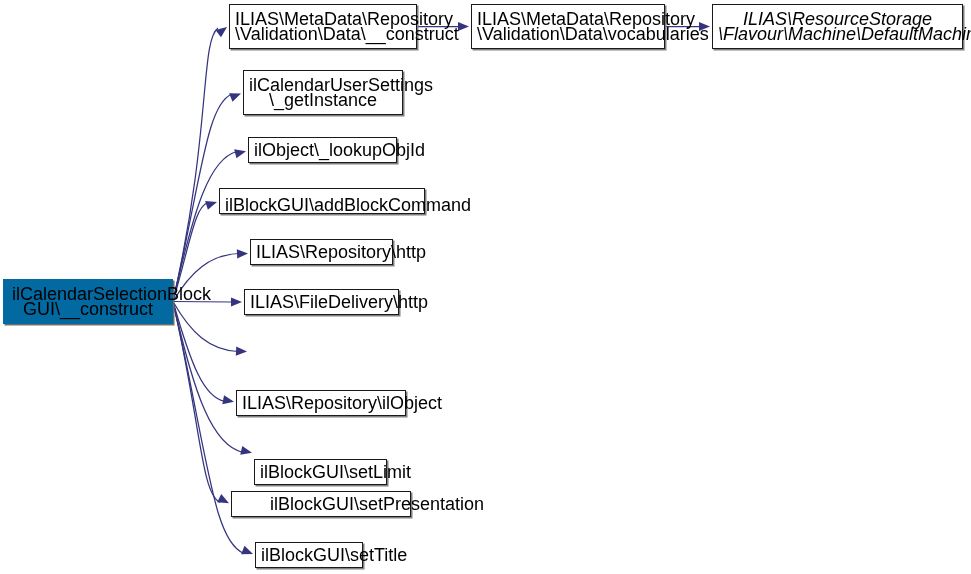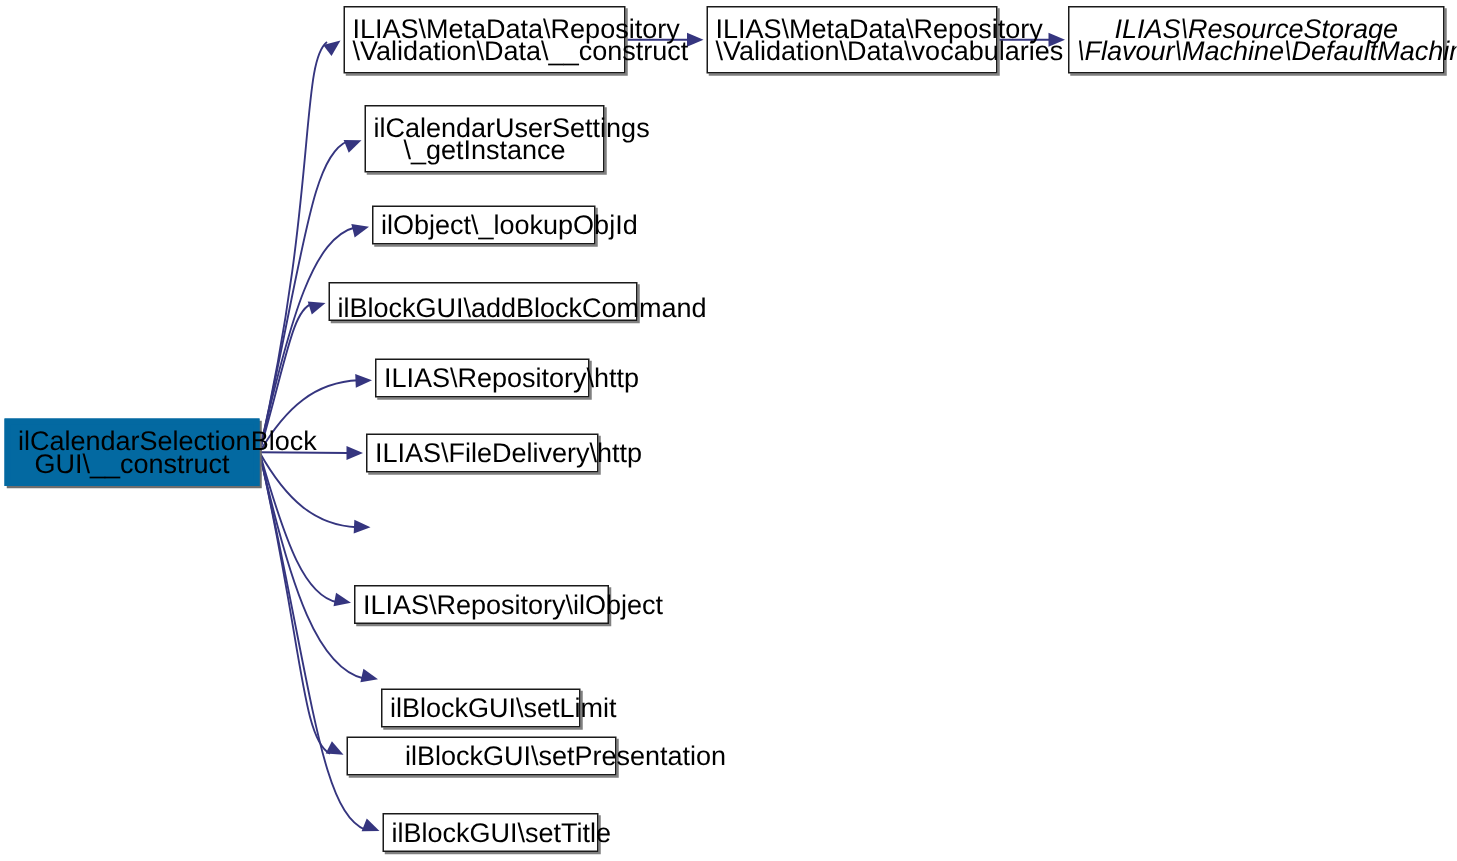--- a/index.html
+++ b/index.html
@@ -97,18 +97,18 @@
 \Validation\Data\__construct</span></div>
     <div class="node" style="left: 243px; top: 70px; width: 160px; height: 45px;"><span class="node-label">ilCalendarUserSettings
 \_getInstance</span></div>
     <div class="node" style="left: 248px; top: 137px; width: 149px; height: 26px;"><span class="node-label">ilObject\_lookupObjId</span></div>
     <div class="node" style="left: 219px; top: 188px; width: 206px; height: 26px; align-items: flex-end;"><span class="node-label">ilBlockGUI\addBlockCommand</span></div>
     <div class="node" style="left: 250px; top: 239px; width: 143px; height: 26px;"><span class="node-label">ILIAS\Repository\http</span></div>
     <div class="node" style="left: 244px; top: 289px; width: 155px; height: 26px;"><span class="node-label">ILIAS\FileDelivery\http</span></div>
     <div class="node" style="left: 236px; top: 390px; width: 170px; height: 26px;"><span class="node-label">ILIAS\Repository\ilObject</span></div>
     <div class="node" style="left: 254px; top: 441px; width: 133px; height: 26px; margin-top: 18px;"><span class="node-label">ilBlockGUI\setLimit</span></div>
     <div class="node" style="left: 231px; top: 491px; width: 180px; height: 26px; padding-left: 38px;"><span class="node-label">ilBlockGUI\setPresentation</span></div>
-    <div class="node" style="left: 255px; top: 542px; width: 144px; height: 26px;"><span class="node-label">ilBlockGUI\setTitle</span></div>
+    <div class="node" style="left: 255px; top: 542px; width: 108px; height: 26px;"><span class="node-label">ilBlockGUI\setTitle</span></div>
     <div class="node" style="left: 471px; top: 4px; width: 194px; height: 45px;"><span class="node-label">ILIAS\MetaData\Repository
 \Validation\Data\vocabularies</span></div>
     <div class="node" style="left: 712px; top: 4px; width: 251px; height: 45px; font-style: italic;"><span class="node-label">ILIAS\ResourceStorage
 \Flavour\Machine\DefaultMachines\from</span></div>
   </div>
 
 </body></html>

